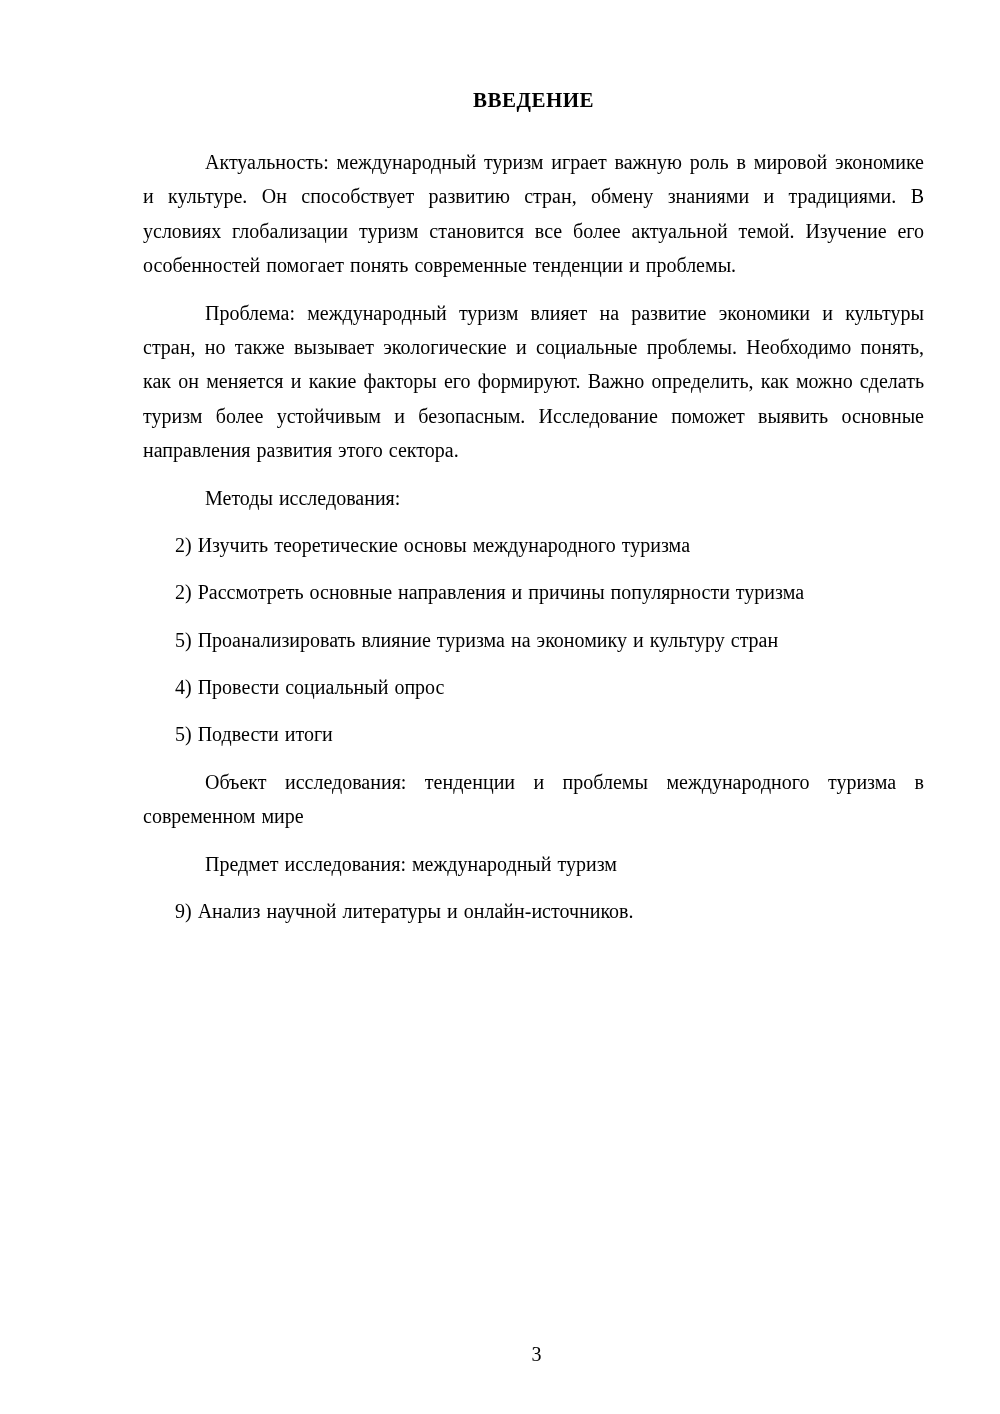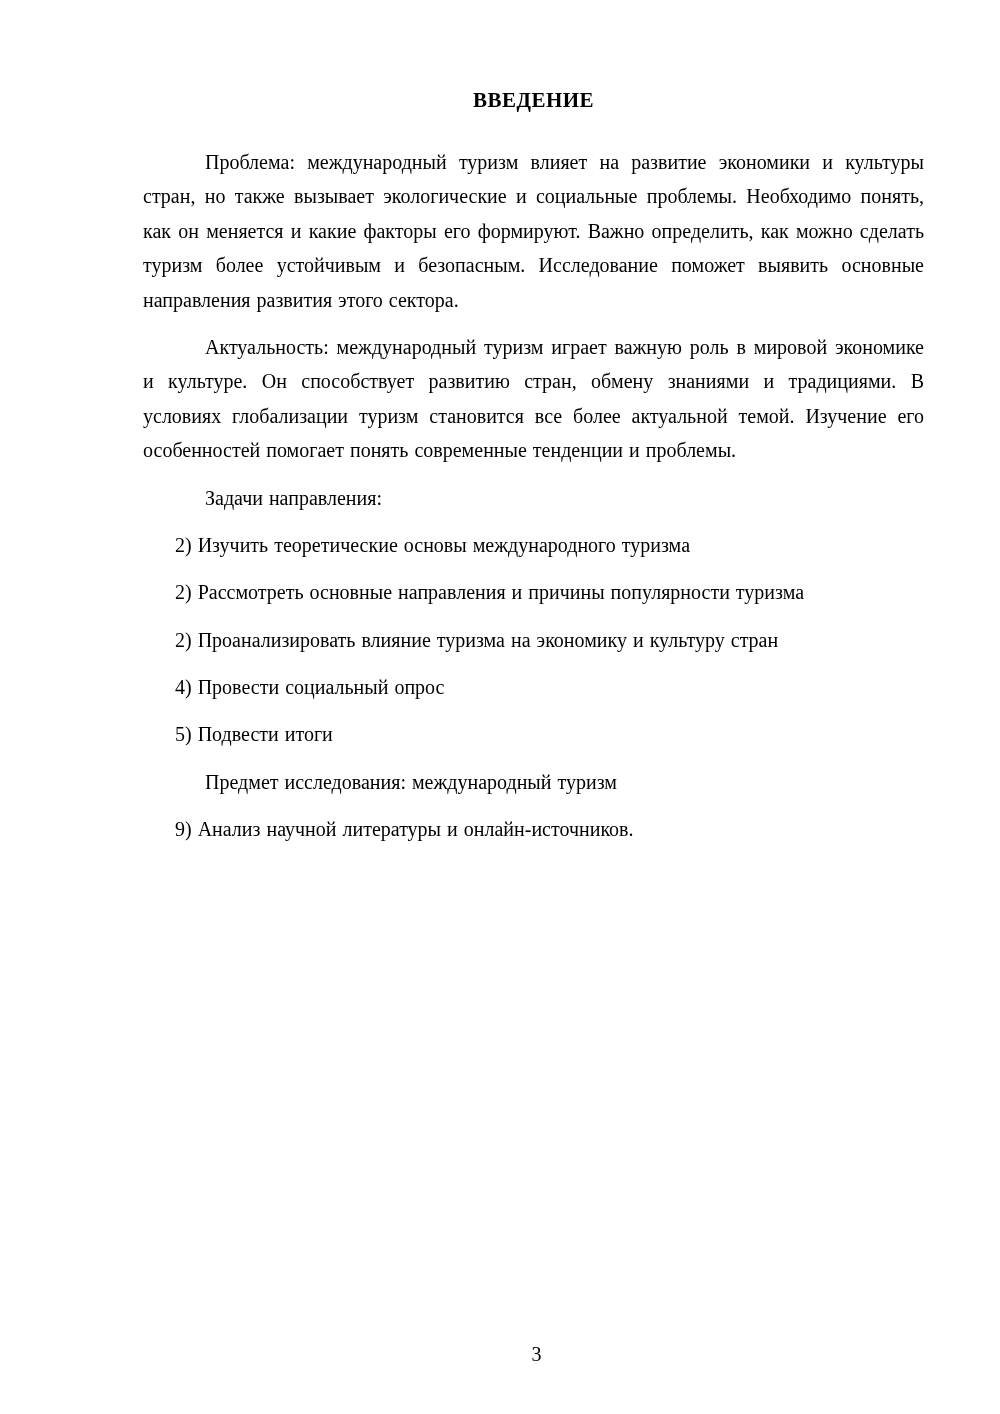--- a/index.html
+++ b/index.html
@@ -50,37 +50,38 @@
       font-size: 20px;
     }
   </style>
 </head>
 <body>
 
 <main class="page">
 
   <h1 class="doc-title">ВВЕДЕНИЕ</h1>
 
+  <p class="para">Актуальность: международный туризм играет важную роль в мировой экономике и культуре. Он способствует развитию стран, обмену знаниями и традициями. В условиях глобализации туризм становится все более актуальной темой. Изучение его особенностей помогает понять современные тенденции и проблемы.</p>
+
   <p class="para">Проблема: международный туризм влияет на развитие экономики и культуры стран, но также вызывает экологические и социальные проблемы. Необходимо понять, как он меняется и какие факторы его формируют. Важно определить, как можно сделать туризм более устойчивым и безопасным. Исследование поможет выявить основные направления развития этого сектора.</p>
 
-  <p class="para">Актуальность: международный туризм играет важную роль в мировой экономике и культуре. Он способствует развитию стран, обмену знаниями и традициями. В условиях глобализации туризм становится все более актуальной темой. Изучение его особенностей помогает понять современные тенденции и проблемы.</p>
 
-
-  <p class="para">Задачи направления:</p>
+  <p class="para">Методы исследования:</p>
 
   <p class="list-item">2) Изучить теоретические основы международного туризма</p>
 
   <p class="list-item">2) Рассмотреть основные направления и причины популярности туризма</p>
 
-  <p class="list-item">2) Проанализировать влияние туризма на экономику и культуру стран</p>
+  <p class="list-item">5) Проанализировать влияние туризма на экономику и культуру стран</p>
 
   <p class="list-item">4) Провести социальный опрос</p>
 
   <p class="list-item">5) Подвести итоги</p>
 
+  <p class="para">Объект исследования: тенденции и проблемы международного туризма в современном мире</p>
 
   <p class="para">Предмет исследования: международный туризм</p>
 
 
 
   <p class="list-item">9) Анализ научной литературы и онлайн-источников.</p>
 
   <div class="page-number">3</div>
 
 </main>

